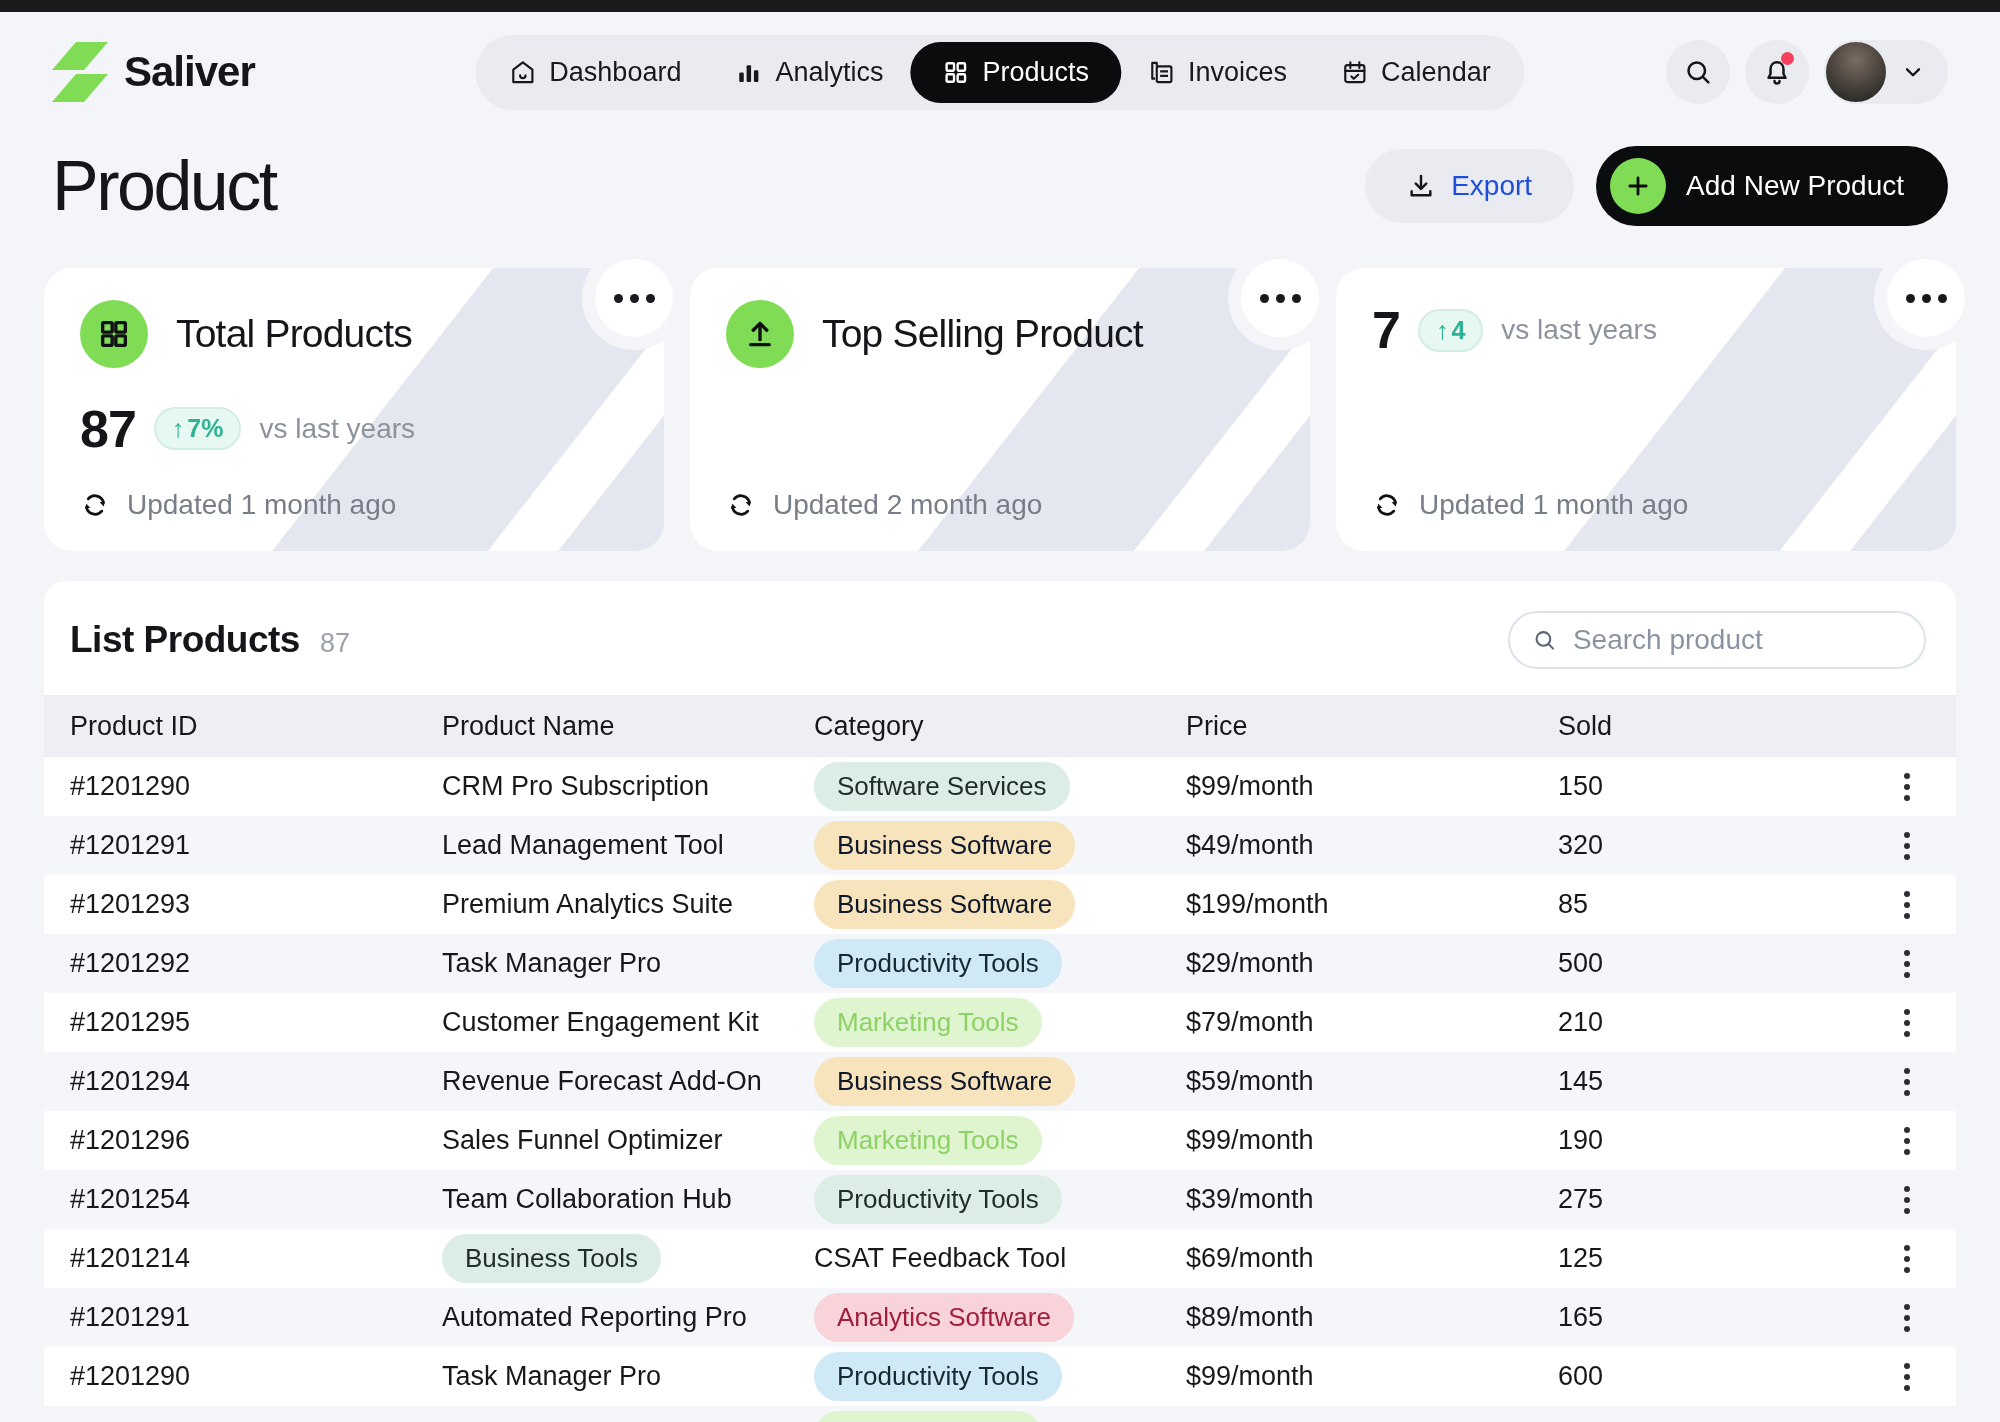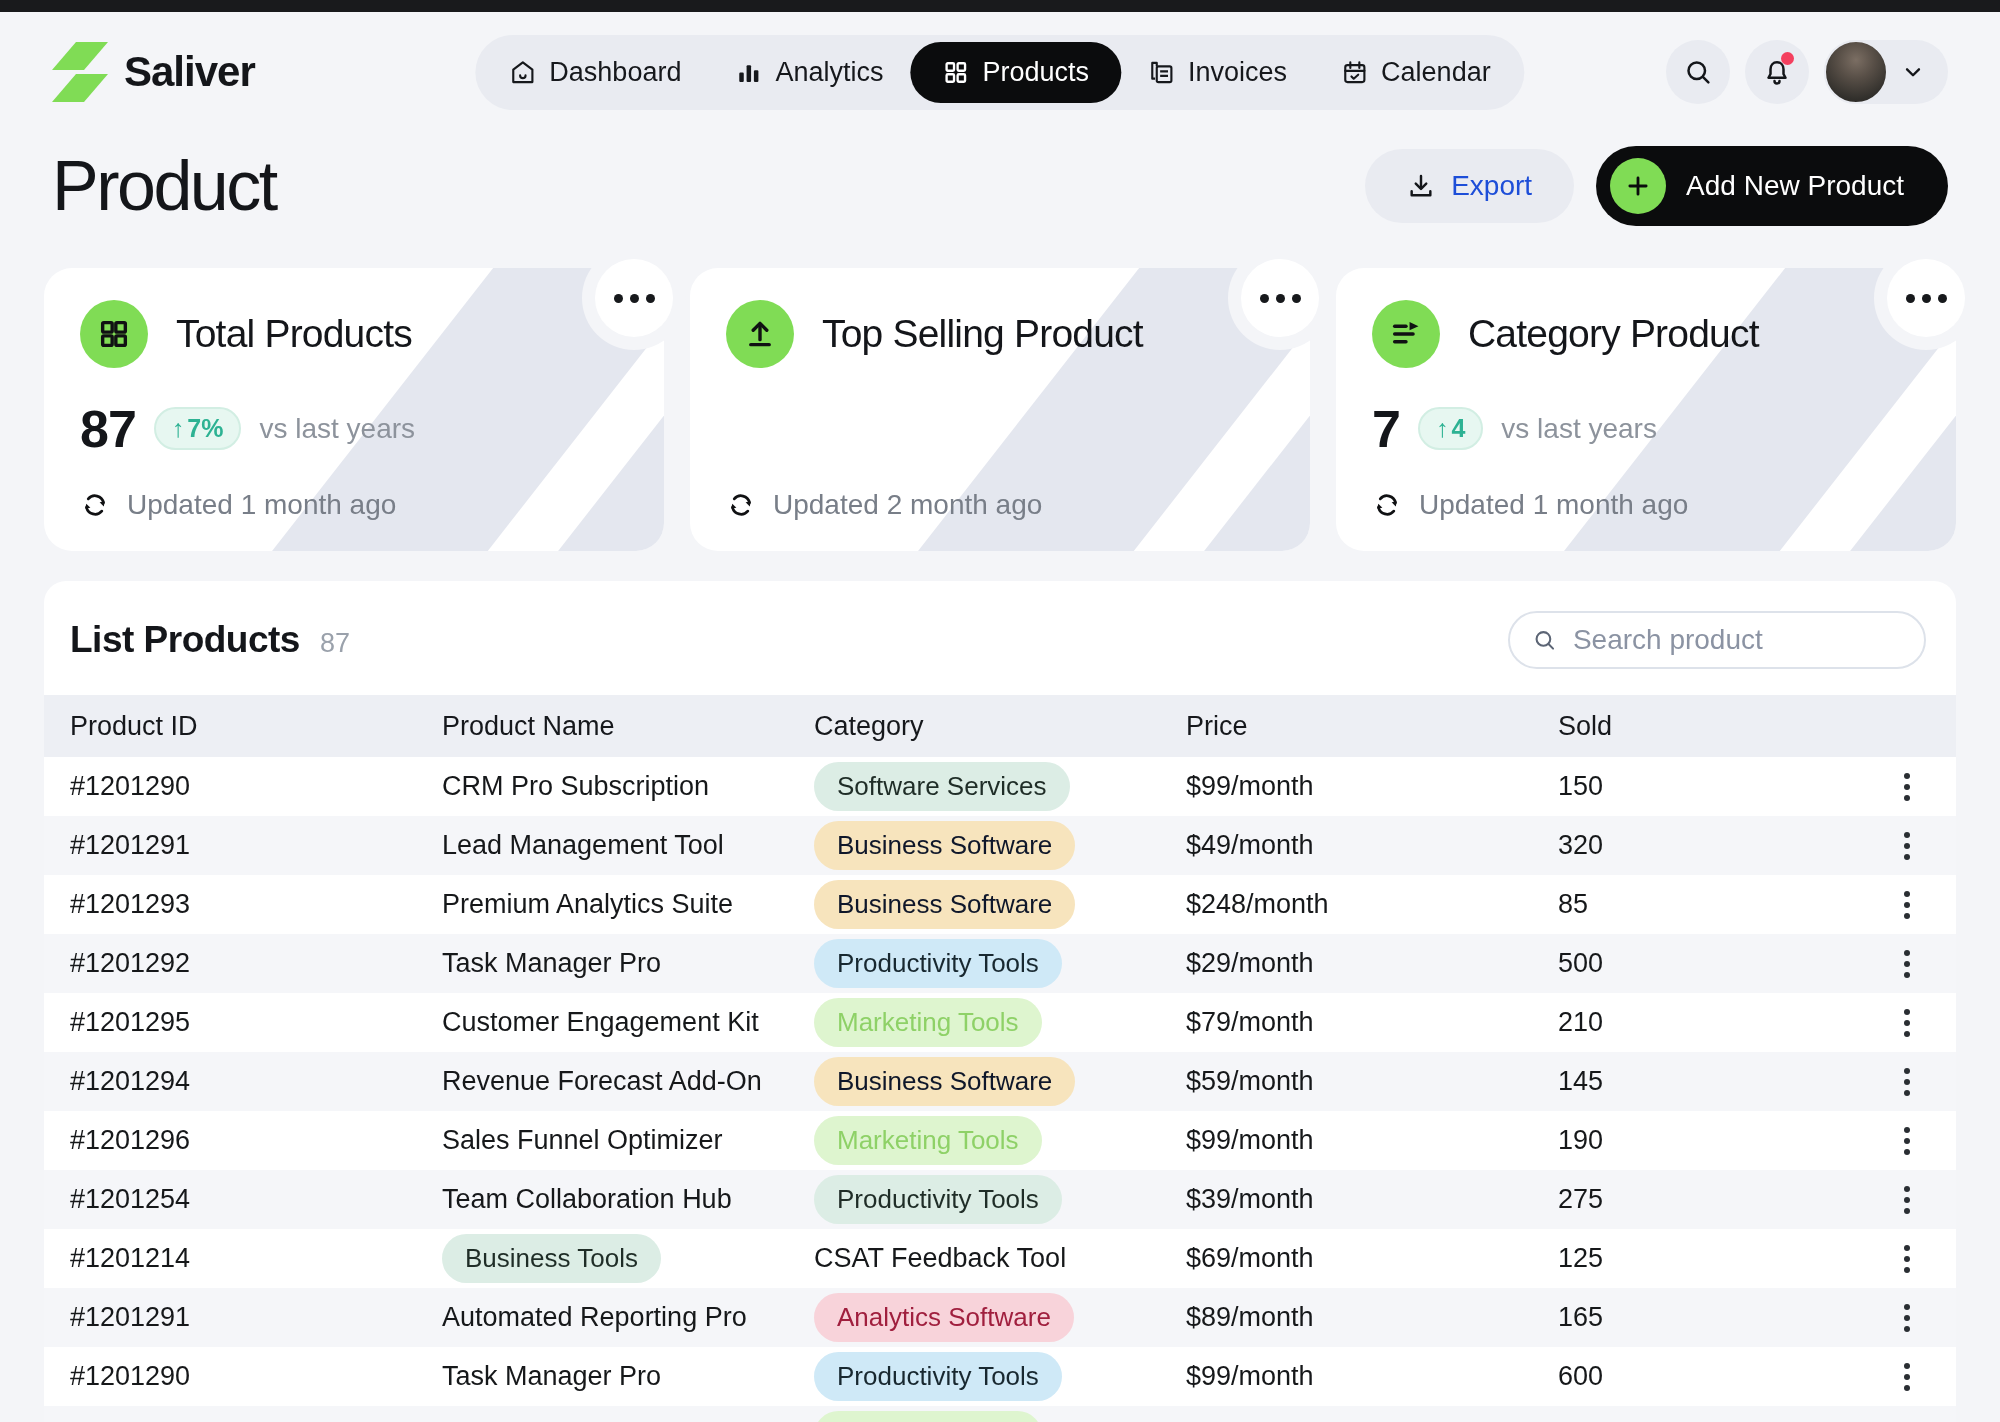--- a/index.html
+++ b/index.html
@@ -290,31 +290,20 @@
     <div class="card-bg">
       <div class="stripe s1"></div>
         <div class="stripe s2"></div>
     </div>
     <div class="card-menu">
         <i></i>
         <i></i>
         <i></i>
       </div>
     <div class="card-inner">
-      <div class="card-head">
-        <span class="card-icon">
-          <svg width="34" height="34" viewBox="0 0 24 24" fill="none" stroke="#101113" stroke-width="2.4" stroke-linecap="round">
-            <path d="M4 6.5 H12"></path>
-            <polygon points="14.5,3.6 20.8,6.5 14.5,9.4" fill="#101113" stroke="none"></polygon>
-            <path d="M4 12 H17"></path>
-            <path d="M4 17.5 H12"></path>
-          </svg>
-        </span>
-        <span class="card-title">Category Product</span>
-      </div>
       <div class="card-value-row">
         <span class="card-value">7</span>
         <span class="trend-badge">
             <span>↑</span>
             <span>4</span>
           </span>
         <span class="compare">vs last years</span>
       </div>
       <div class="card-footer">
         <svg width="30" height="30" viewBox="0 0 24 24" fill="none" stroke="#101113" stroke-width="2.2" stroke-linecap="round">
@@ -381,21 +370,21 @@
             <i></i>
             <i></i>
           </span>
         </div>
   </div>
 
   <div class="trow">
     <div class="td td-id">#1201293</div>
     <div class="td td-name">Premium Analytics Suite</div>
     <div class="td"><span class="pill pill-amber">Business Software</span></div>
-    <div class="td td-price">$248/month</div>
+    <div class="td td-price">$199/month</div>
     <div class="td td-sold">85</div>
     <div class="td td-menu">
           <span class="kebab">
             <i></i>
             <i></i>
             <i></i>
           </span>
         </div>
   </div>
 

